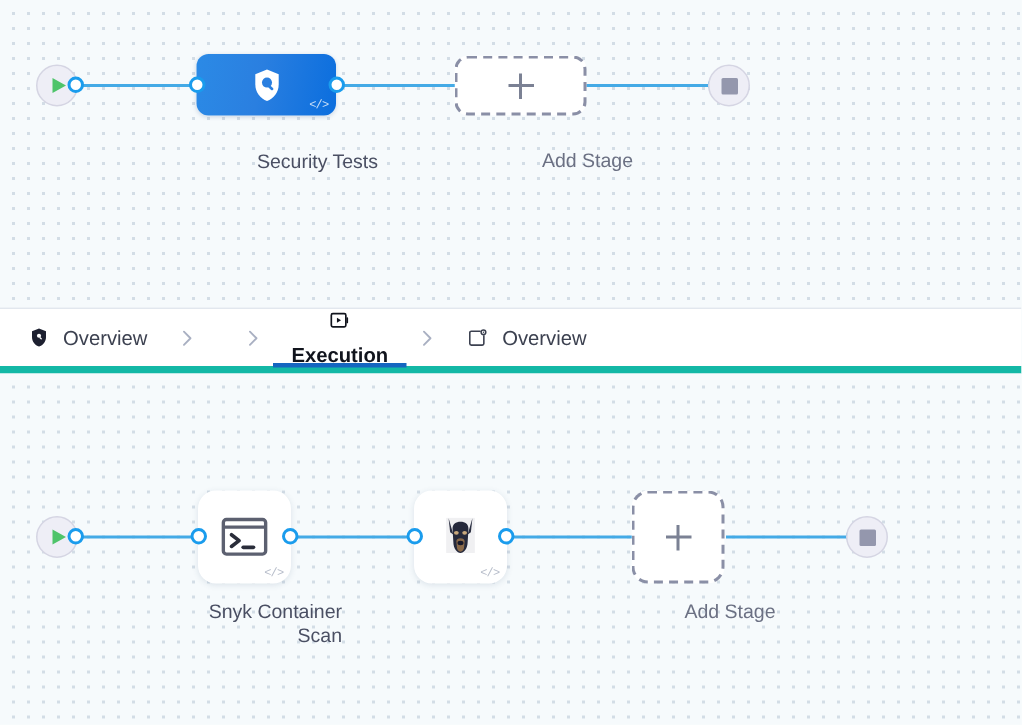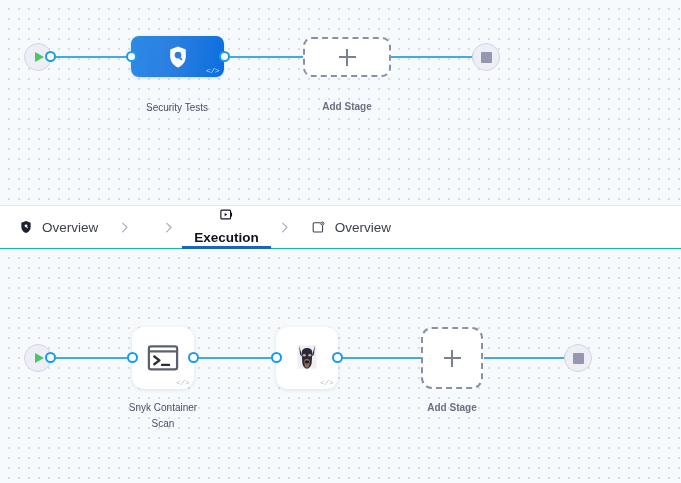--- a/index.html
+++ b/index.html
@@ -135,38 +135,38 @@
     content: "";
     position: absolute;
     background: #7b8194;
   }
   .plus::before { left: 7.3px; top: 0;     width: 2.2px; height: 17px; }
   .plus::after  { left: 0;     top: 7.3px; width: 17px;  height: 2.2px; }
 
   
   .caption {
     position: absolute;
-    text-align: center;
-    font-size: 10px;
+    text-align: right;
+    font-size: 13px;
     line-height: 16px;
     color: #4a4f63;
     white-space: pre-line;
   }
-  .caption.muted { color: #6b7083; font-weight: bold; }
+  .caption.muted { color: #6b7083; }
 
   
   .tabbar {
     position: absolute;
     left: 0;
     top: 205px;
     width: 681px;
     height: 44px;
     background: #ffffff;
     border-top: 1px solid #e2e7ee;
-    border-bottom: 1px solid #14b8a6;
+    border-bottom: 5px solid #14b8a6;
     box-sizing: border-box;
     display: flex;
     align-items: stretch;
     padding-left: 14px;
   }
   .tab {
     display: flex;
     align-items: center;
     gap: 8px;
     padding: 0 4px;

